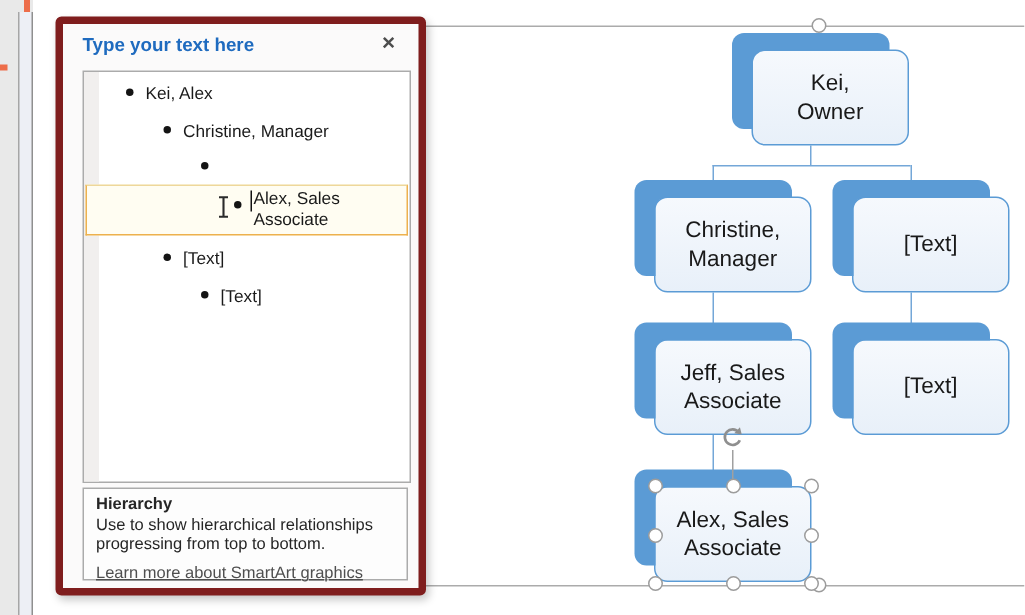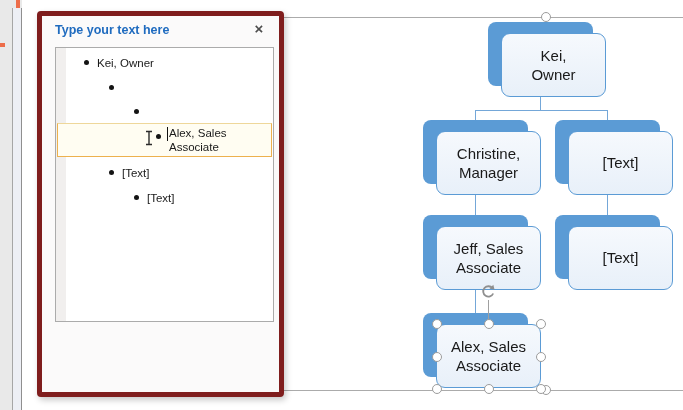--- a/index.html
+++ b/index.html
@@ -140,32 +140,37 @@
       <div class="handle" style="left: 541px; top: 389px;"></div>
     </div>
 
   <div class="text-pane">
     <div class="pane-title">Type your text here</div>
     <div class="pane-close">×</div>
 
     <div class="list-box">
       <div class="list-gutter"></div>
       <div id="tp-rows">
-          <div class="tp-row" style="left: 28px; top: 9px;"><span class="tp-bullet"></span><span>Kei, Owner</span></div>
-          <div class="tp-row" style="left: 53px; top: 34px;"><span class="tp-bullet"></span></div>
+          <div class="tp-row" style="left: 28px; top: 9px;"><span class="tp-bullet"></span><span>Kei, Alex</span></div>
+          <div class="tp-row" style="left: 53px; top: 34px;"><span class="tp-bullet"></span><span>Christine, Manager</span></div>
           <div class="tp-row" style="left: 78px; top: 58px;"><span class="tp-bullet"></span></div>
           <div class="tp-selected" style="top: 75px;">
             <svg class="ibeam" style="left:86px;top:6px;" width="10" height="16">
               <path d="M2 1.5 H8 M5 1.5 V14.5 M2 14.5 H8" stroke="#2b2b2b" stroke-width="1.4" fill="none"></path>
             </svg>
             <span class="tp-bullet" style="position:absolute;left:98px;top:10px;"></span>
             <div class="caret" style="left:109px;top:3px;"></div>
             <div class="tp-sel-line" style="left:111px;top:3px;">Alex, Sales</div>
             <div class="tp-sel-line" style="left:111px;top:17px;">Associate</div>
           </div>
           <div class="tp-row" style="left: 53px; top: 119px;"><span class="tp-bullet"></span><span>[Text]</span></div>
           <div class="tp-row" style="left: 78px; top: 144px;"><span class="tp-bullet"></span><span>[Text]</span></div>
         </div>
     </div>
 
+    <div class="info-box">
+      <p class="info-heading">Hierarchy</p>
+      <p class="info-body">Use to show hierarchical relationships progressing from top to bottom.</p>
+      <span class="info-link">Learn more about SmartArt graphics</span>
+    </div>
   </div>
 
 </div>
 
 </body></html>

